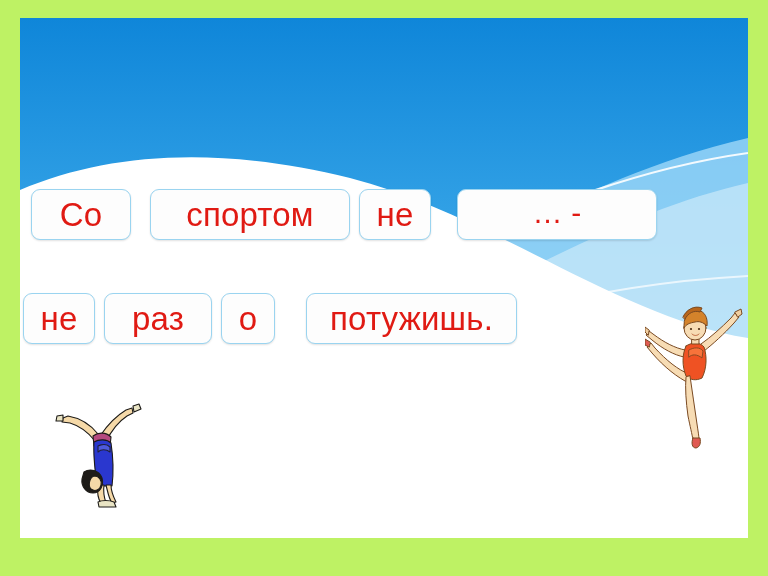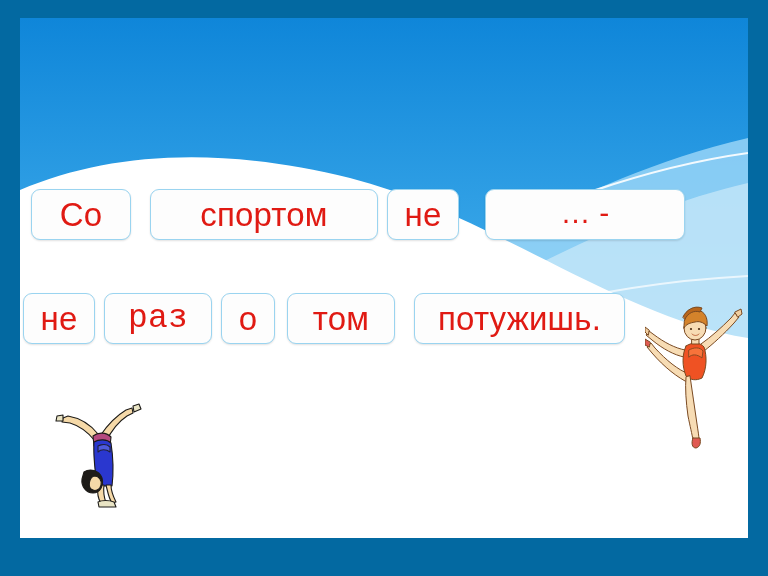--- a/index.html
+++ b/index.html
@@ -13,21 +13,21 @@
     overflow: hidden;
     font-family: "Liberation Sans", sans-serif;
   }
 
   #slide {
     position: absolute;
     left: 0;
     top: 0;
     width: 768px;
     height: 576px;
-    background: #0369a1;
+    background: #bef264;
   }
 
   
   #sky-panel {
     position: absolute;
     left: 20px;
     top: 18px;
     width: 728px;
     height: 520px;
     background: linear-gradient(to bottom, #0f86d9 0%, #33a2e6 40%, #63c0f2 72%, #8ad3f7 100%);
@@ -68,25 +68,25 @@
     letter-spacing: 0.2px;
     white-space: nowrap;
     overflow: hidden;
   }
   .gap-sm { width: 9px; height: 1px; }
   .gap-md { width: 12px; height: 1px; }
   .gap-lg { width: 19px; height: 1px; }
   .gap-xl { width: 26px; height: 1px; }
 
   .w-co       { width: 100px; }
-  .w-sportom  { width: 228px; }
+  .w-sportom  { width: 200px; }
   .w-ne1      { width: 72px; }
   .w-blank    { width: 200px; font-size: 30px; padding-bottom: 4px; }
   .w-ne2      { width: 72px; }
-  .w-raz      { width: 108px; font-family: Liberation Mono, monospace; }
+  .w-raz      { width: 108px; }
   .w-o        { width: 54px; }
   .w-tom      { width: 108px; }
   .w-potuzh   { width: 211px; }
 
   
   .figure {
     position: absolute;
   }
   #gymnast-handstand {
     left: 34px;
@@ -185,18 +185,17 @@
     <div class="word-card w-blank">… -</div>
   </div>
 
   <div class="word-row" id="row-2">
     <div class="word-card w-ne2">не</div>
     <div class="gap-sm"></div>
     <div class="word-card w-raz">раз</div>
     <div class="gap-sm"></div>
     <div class="word-card w-o">о</div>
     <div class="gap-md"></div>
-    <div class="word-card w-tom">том</div>
     <div class="gap-lg"></div>
     <div class="word-card w-potuzh">потужишь.</div>
   </div>
 
 </div>
 
 </body></html>

